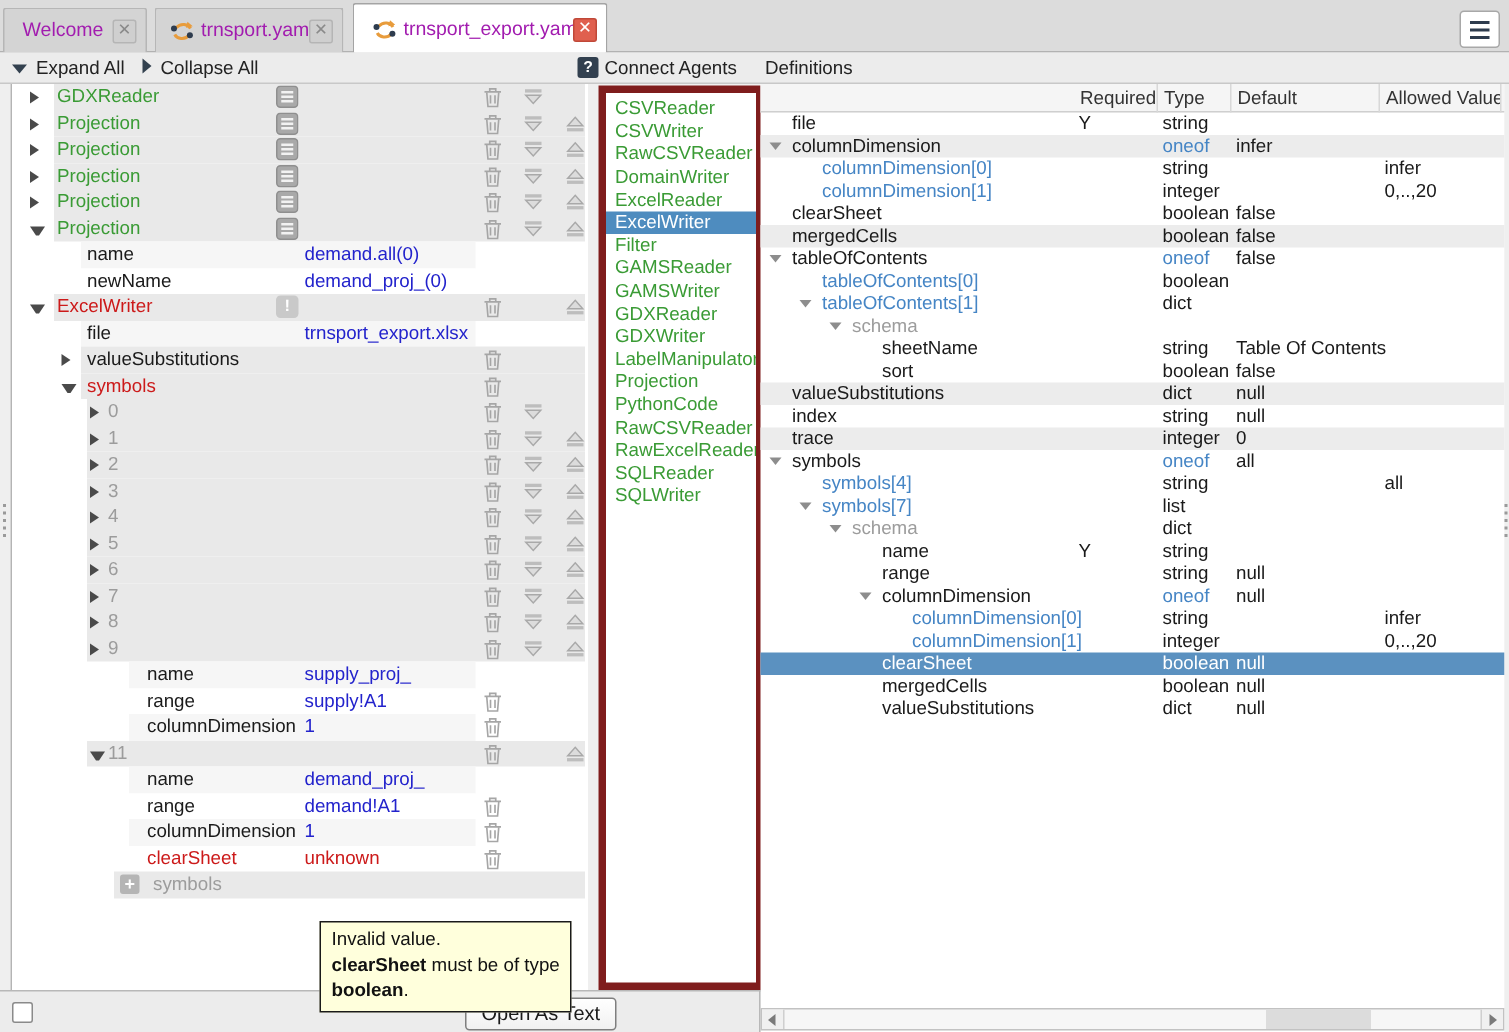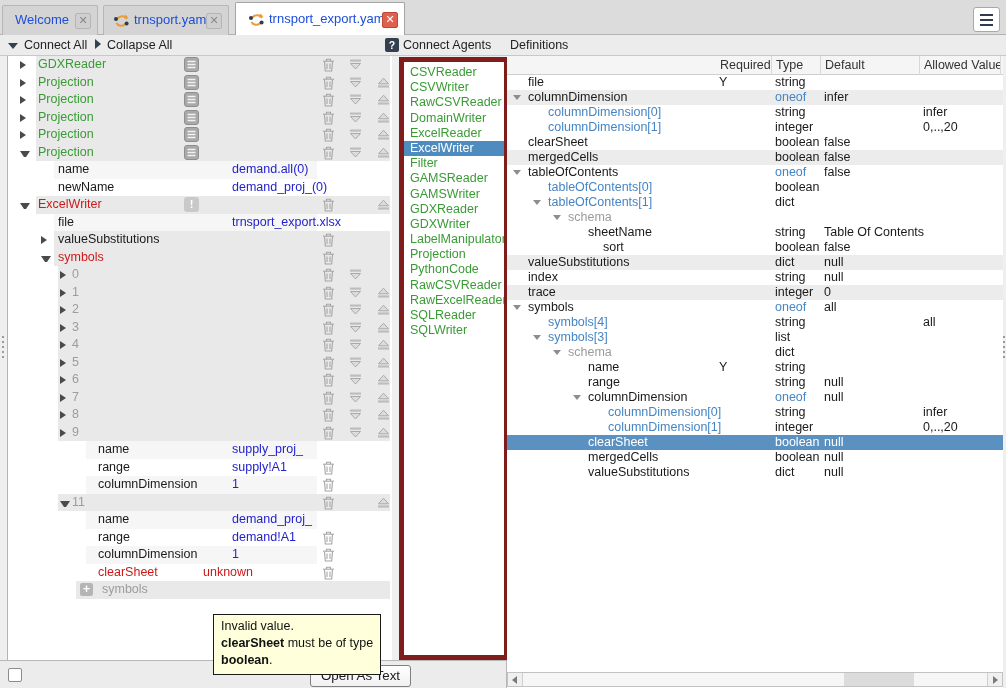--- a/index.html
+++ b/index.html
@@ -3,21 +3,21 @@
 <meta charset="utf-8">
 <style>
   * { margin:0; padding:0; box-sizing:border-box; }
   html,body { width:1006px; height:688px; }
   body { font-family:"Liberation Sans", sans-serif; background:#f0f0f0; position:relative; overflow:hidden; font-size:12.5px; color:#1a1a1a; }
 
   
   .tabbar { position:absolute; left:0; top:0; width:1006px; height:35px; background:#dcdcdc; border-bottom:1px solid #b2b2b2; }
   .tab { position:absolute; top:5px; height:30px; background:#d4d4d4; border:1px solid #b6b6b6; border-bottom:none; border-radius:2px 2px 0 0; }
   .tab.active { top:2px; height:33px; background:#ffffff; border-color:#a4a4a4; z-index:2; }
-  .tab .tlabel { position:absolute; top:0; line-height:28px; font-size:13px; color:#1d4ed8; white-space:nowrap;text-align:center; }
+  .tab .tlabel { position:absolute; top:0; line-height:28px; font-size:13px; color:#a21caf; white-space:nowrap;text-align:center; }
   .tab.active .tlabel { line-height:31px; }
   .closebox { position:absolute; top:7px; width:16px; height:16px; border-radius:2px; background:#cfcfcf; border:1px solid #b5b5b5; color:#8a8a8a; font-size:11px; line-height:13px; text-align:center; }
   .tab.active .closebox { top:9px; background:#e0604f; border-color:#c04838; color:#fff; }
   .menu-btn { position:absolute; left:973px; top:7px; width:27px; height:25px; background:#fff; border:1px solid #a8a8a8; border-radius:3px; padding:6px 6px; }
   .menu-btn i { display:block; height:2.4px; background:#2e3c4e; margin-bottom:2.6px; }
 
   
   .toolbar { position:absolute; left:0; top:35px; width:1006px; height:21px; background:#ececec; border-bottom:1px solid #c8c8c8; }
   .tb-item { position:absolute; top:0; line-height:20px; color:#222; white-space:nowrap; }
   .tri-down { display:inline-block; width:0; height:0; border-left:5px solid transparent; border-right:5px solid transparent; border-top:6px solid #33414f; margin-right:6px; }
@@ -37,21 +37,21 @@
   .sh-band .band { background:#e9e9e9; }
   .sh-light .band { background:#f6f6f6; right:75px; }
   .sh-white .band { background:#ffffff; right:75px; }
   .k-agent .band { left:28px; } .k-agent .lbl { left:30px; } .k-agent .exps { left:12px; }
   .k-l1 .band { left:46px; } .k-l1 .lbl { left:50px; } .k-l1 .exps { left:33px; }
   .k-num .band { left:50px; } .k-num .lbl { left:64px; } .k-num .exps { left:52px; }
   .k-l3 .band { left:78px; } .k-l3 .lbl { left:90px; }
   .k-add .band { left:68px; } .k-add .lbl { left:94px; }
   .lbl { position:absolute; top:0; line-height:17.5px; white-space:nowrap; }
   .val { position:absolute; left:195px; top:0; line-height:17.5px; white-space:nowrap; }
-  .c-green { color:#3a9b35; } .c-red { color:#cc1a1a; } .c-gray { color:#9c9c9c; } .c-blue { color:#2323cc;margin-left:29px; } .c-black { color:#1a1a1a; }
+  .c-green { color:#3a9b35; } .c-red { color:#cc1a1a; } .c-gray { color:#9c9c9c; } .c-blue { color:#2323cc; } .c-black { color:#1a1a1a; }
   .exps { position:absolute; top:5px; width:10px; height:8px; }
   .exp-c { border-top:4.5px solid transparent; border-bottom:4.5px solid transparent; border-left:6px solid #4a4a4a; }
   .exp-o { border-left:4.5px solid transparent; border-right:4.5px solid transparent; border-top:6px solid #4a4a4a; margin-top:2px; }
   .ic { position:absolute; top:2px; }
   .ic.doc { left:176px; top:1px; }
   .ic.warn { left:176px; top:1px; width:15px; height:15px; background:#c9c9c9; border-radius:3px; color:#fff; font-weight:bold; text-align:center; line-height:15px; font-size:11px; }
   .ic.trash { left:314px; }
   .ic.down { left:341px; top:3px; }
   .ic.up { left:369px; top:3px; }
   .ic.plus { left:72px; width:13px; height:13px; background:#b5b5b5; border-radius:2px; color:#fff; font-weight:bold; text-align:center; line-height:12px; font-size:12px; }
@@ -128,21 +128,21 @@
     <span class="closebox" style="right:6px;">✕</span>
   </div>
   <div class="menu-btn">
       <i></i>
       <i></i>
       <i></i>
     </div>
 </div>
 
 <div class="toolbar">
-  <span class="tb-item" style="left:8px;"><span class="tri-down"></span><span>Connect All</span></span>
+  <span class="tb-item" style="left:8px;"><span class="tri-down"></span><span>Expand All</span></span>
   <span class="tb-item" style="left:95px;"><span class="tri-right"></span><span>Collapse All</span></span>
   <span class="help-ic">?</span>
   <span class="tb-item" style="left:403px;">Connect Agents</span>
   <span class="tb-item" style="left:510px;">Definitions</span>
 </div>
 
 <div class="lgutter">
     <div class="dots"></div>
   </div>
 <div id="tree">
@@ -733,21 +733,21 @@
       <div class="drow">
         <span class="dexp" style="left: 46px;"></span>
         <span class="dcell opt-gray" style="left: 61px;">schema</span>
       </div>
       <div class="drow">
         <span class="dcell " style="left: 81px;">sheetName</span>
         <span class="dcell " style="left: 268px;">string</span>
         <span class="dcell " style="left: 317px;">Table Of Contents</span>
       </div>
       <div class="drow">
-        <span class="dcell " style="left: 81px; margin-left: 15px;">sort</span>
+        <span class="dcell " style="left: 81px;">sort</span>
         <span class="dcell " style="left: 268px;">boolean</span>
         <span class="dcell " style="left: 317px;">false</span>
       </div>
       <div class="drow striped">
         <span class="dcell " style="left: 21px;">valueSubstitutions</span>
         <span class="dcell " style="left: 268px;">dict</span>
         <span class="dcell " style="left: 317px;">null</span>
       </div>
       <div class="drow">
         <span class="dcell " style="left: 21px;">index</span>
@@ -765,21 +765,21 @@
         <span class="dcell t-blue" style="left: 268px;">oneof</span>
         <span class="dcell " style="left: 317px;">all</span>
       </div>
       <div class="drow">
         <span class="dcell lnk" style="left: 41px;">symbols[4]</span>
         <span class="dcell " style="left: 268px;">string</span>
         <span class="dcell " style="left: 416px;">all</span>
       </div>
       <div class="drow">
         <span class="dexp" style="left: 26px;"></span>
-        <span class="dcell lnk" style="left: 41px;">symbols[3]</span>
+        <span class="dcell lnk" style="left: 41px;">symbols[7]</span>
         <span class="dcell " style="left: 268px;">list</span>
       </div>
       <div class="drow">
         <span class="dexp" style="left: 46px;"></span>
         <span class="dcell opt-gray" style="left: 61px;">schema</span>
         <span class="dcell " style="left: 268px;">dict</span>
       </div>
       <div class="drow">
         <span class="dcell " style="left: 81px;">name</span>
         <span class="dcell " style="left: 212px;">Y</span>

